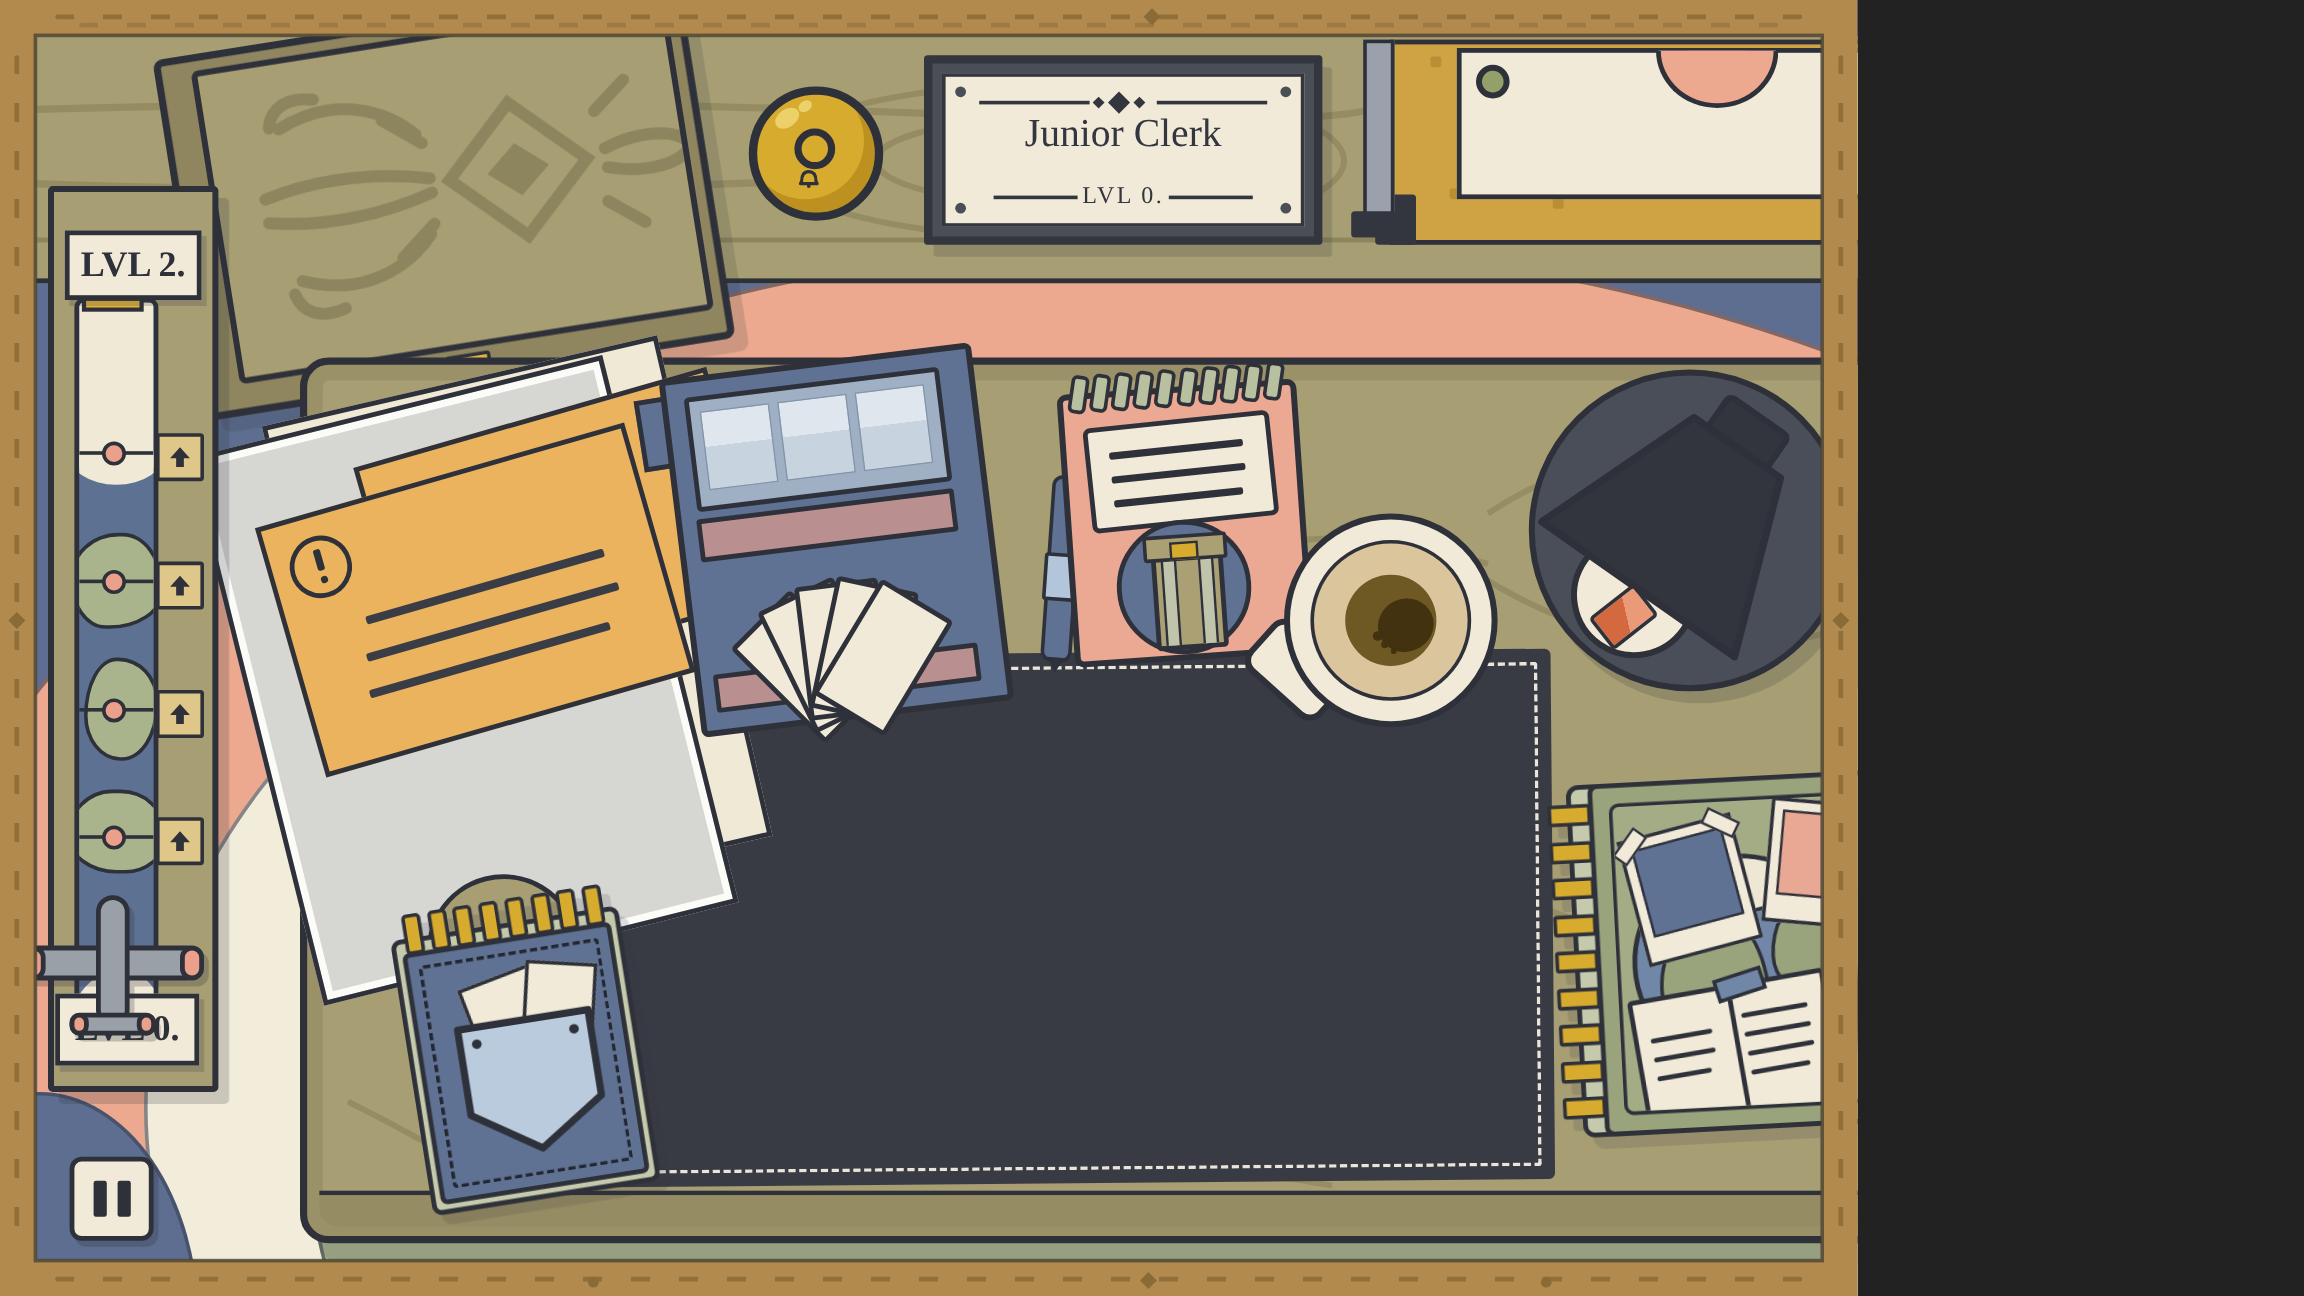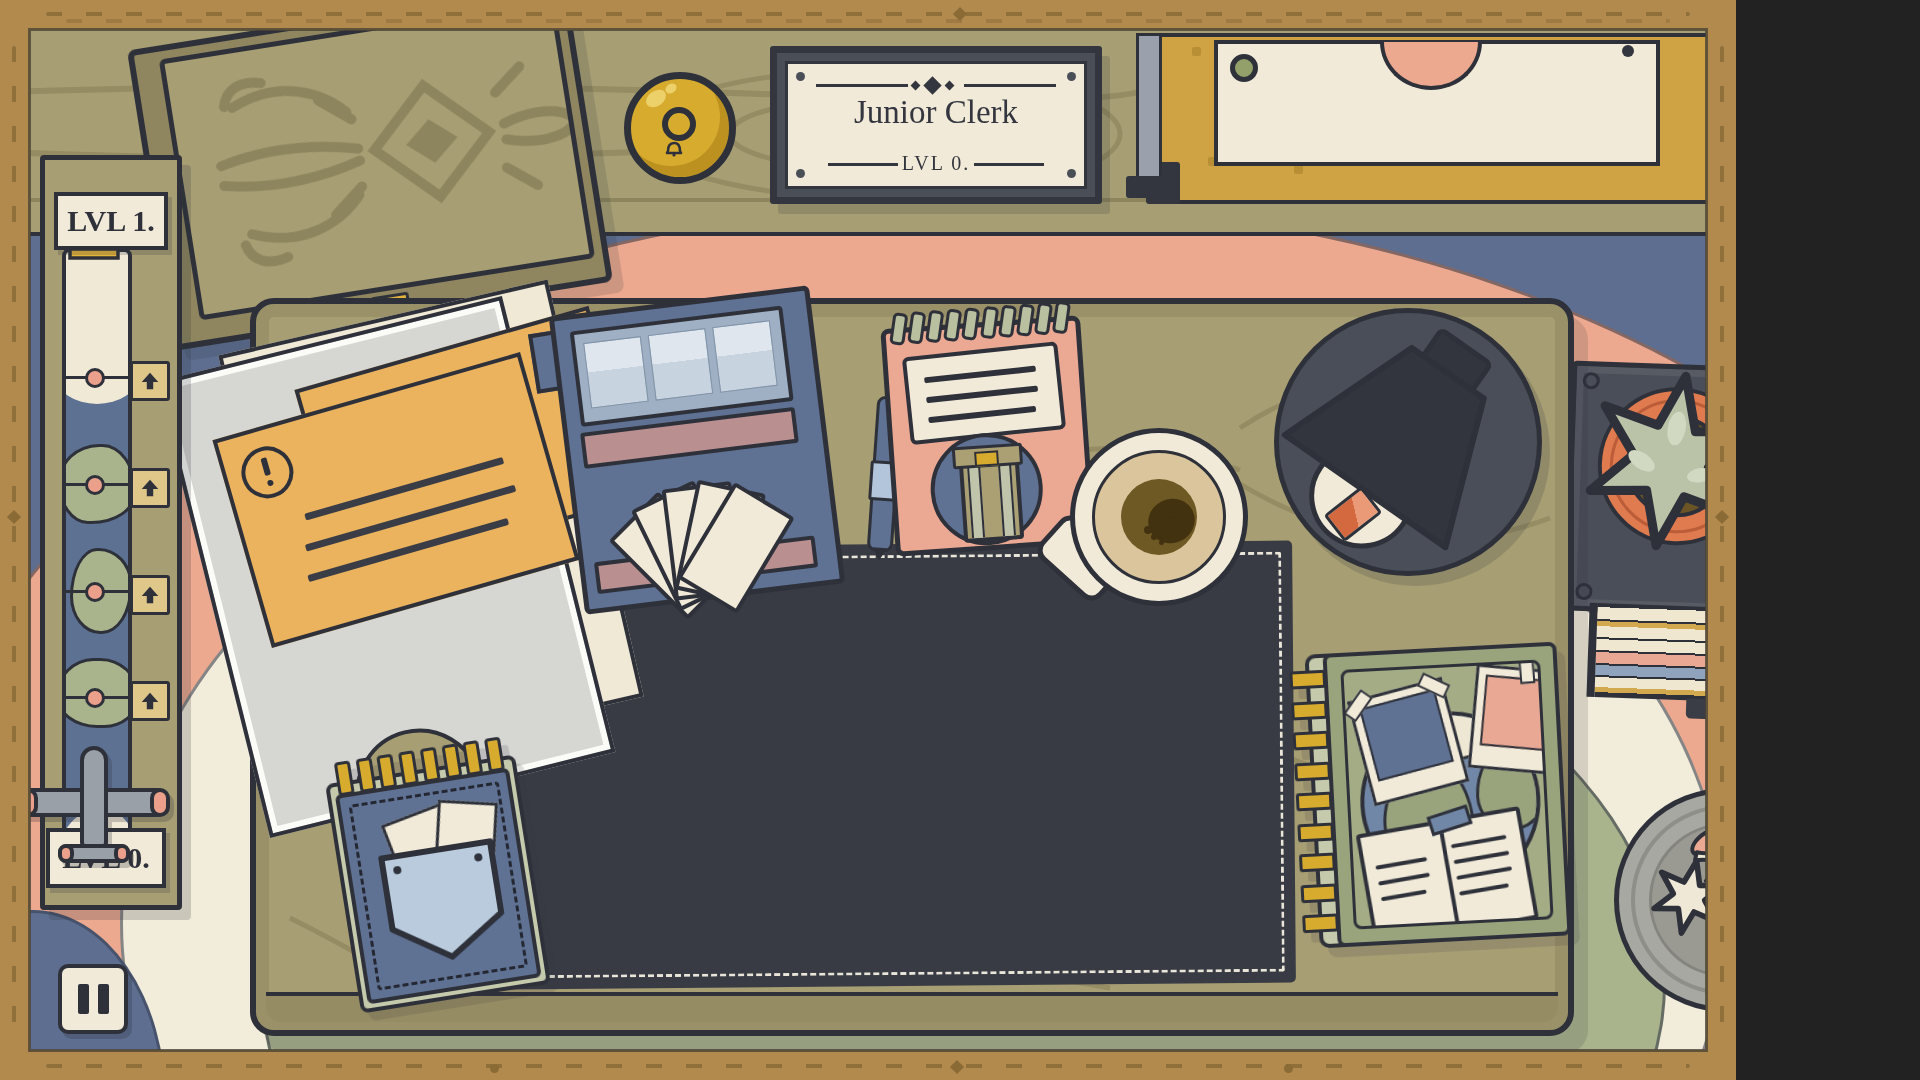--- a/index.html
+++ b/index.html
@@ -1,16 +1,16 @@
 <!DOCTYPE html>
 <html><head>
 <meta charset="utf-8">
 <style>
   html,body{margin:0;padding:0;background:#222;}
-  #stage{position:relative;width:1736px;height:1080px;overflow:hidden;background:#5d6e90;
+  #stage{position:relative;width:1548px;height:1080px;overflow:hidden;background:#5d6e90;
          font-family:"Liberation Serif","DejaVu Serif",serif;}
   .abs{position:absolute;}
 
   
   .rug{position:absolute;border-radius:50%;border:3px solid rgba(45,50,65,.55);}
   .rug-pink{left:-95px;top:200px;width:2160px;height:1400px;background:#eca98f;}
   .rug-cream{left:120px;top:360px;width:1600px;height:1120px;background:#f2ecda;}
   .rug-green{left:260px;top:550px;width:1400px;height:860px;background:#a9b48d;}
   .floor-corner{left:-100px;top:910px;width:260px;height:380px;background:#5d6e90;border-radius:50%;
     border:3px solid rgba(45,50,65,.45);}
@@ -548,21 +548,21 @@
   <div class="arrow-btn abs" style="top:575px;">
     <svg width="22" height="22" viewBox="0 0 24 24">
         <path d="M12 3 L21 13 H15.5 V21 H8.5 V13 H3 Z" fill="#2e313a"></path>
       </svg>
   </div>
   <div class="arrow-btn abs" style="top:681px;">
     <svg width="22" height="22" viewBox="0 0 24 24">
         <path d="M12 3 L21 13 H15.5 V21 H8.5 V13 H3 Z" fill="#2e313a"></path>
       </svg>
   </div>
-  <div class="lvl-label abs" style="left:54px;top:192px;width:106px;height:50px;line-height:50px;">LVL 1.</div>
+  <div class="lvl-label abs" style="left:54px;top:192px;width:106px;height:50px;line-height:50px;">LVL 2.</div>
   <div class="lvl-label abs" style="left:46px;top:828px;width:112px;height:52px;line-height:52px;">LVL 0.</div>
   <svg class="abs plane" width="152" height="134">
     <rect x="2" y="48" width="148" height="25" rx="12" fill="#9aa0a8" stroke="#2e313a" stroke-width="4"></rect>
     <rect x="2" y="48" width="16" height="25" rx="8" fill="#eba08b" stroke="#2e313a" stroke-width="4"></rect>
     <rect x="134" y="48" width="16" height="25" rx="8" fill="#eba08b" stroke="#2e313a" stroke-width="4"></rect>
     <rect x="64" y="6" width="24" height="106" rx="12" fill="#9aa0a8" stroke="#2e313a" stroke-width="4"></rect>
     <rect x="42" y="104" width="68" height="15" rx="7" fill="#9aa0a8" stroke="#2e313a" stroke-width="4"></rect>
     <rect x="42" y="104" width="12" height="15" rx="6" fill="#eba08b" stroke="#2e313a" stroke-width="4"></rect>
     <rect x="98" y="104" width="12" height="15" rx="6" fill="#eba08b" stroke="#2e313a" stroke-width="4"></rect>
   </svg>

